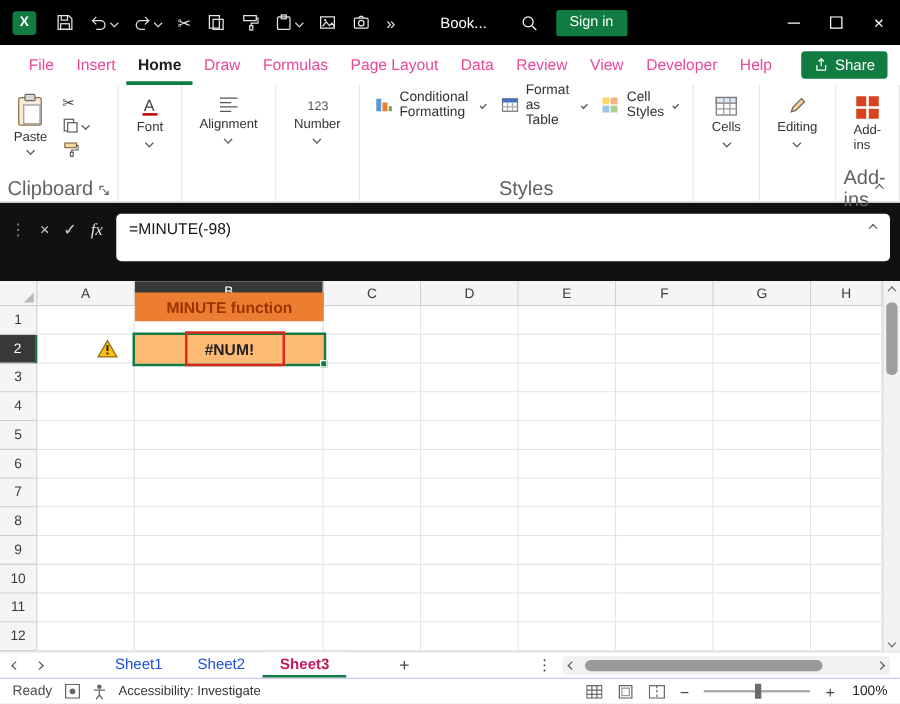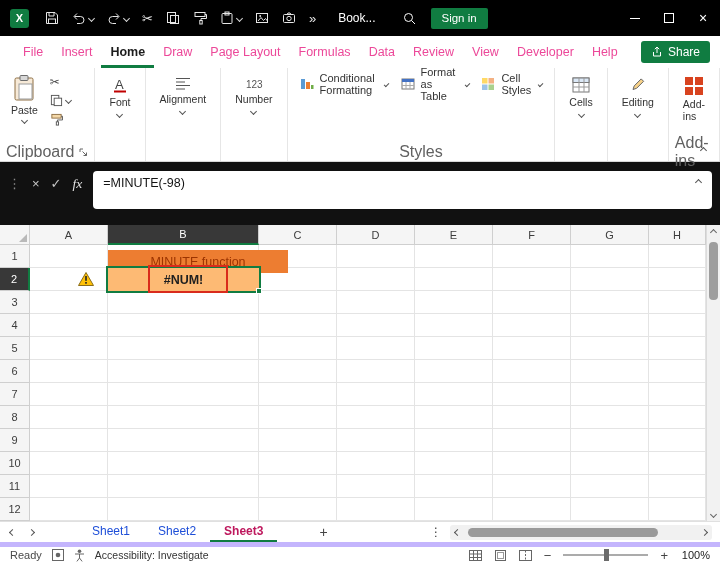--- a/index.html
+++ b/index.html
@@ -14,21 +14,21 @@
   .chev.left{transform:rotate(135deg)}
   .chev.right{transform:rotate(-45deg)}
   .chev.light{border-color:#d6d6d6}
 
   
   .titlebar{height:36px;background:#000;display:flex;align-items:center;padding-left:10px;color:#eee}
   .tb-logo{width:19px;height:19px;background:#107C41;border-radius:3px;display:flex;
            align-items:center;justify-content:center;font-weight:bold;font-size:11px;color:#fff}
   .tb-icons{display:flex;align-items:center;gap:13px;margin-left:16px}
   .tb-btn{display:inline-flex;align-items:center;gap:3px;font-size:13px;color:#e6e6e6;line-height:1}
-  .tb-title{margin-left:22px;font-size:12px;color:#fff}
+  .tb-title{margin-left:36px;font-size:12px;color:#fff}
   .tb-search{margin-left:26px;display:flex;align-items:center}
   .signin{margin-left:14px;height:21px;padding:0 11px;border:none;border-radius:2px;
           background:#107C41;color:#fff;font-size:11.5px;font-family:inherit}
   .winbtns{margin-left:auto;display:flex;height:36px}
   .win-btn{width:34px;height:36px;display:flex;align-items:center;justify-content:center;color:#fff;font-size:14px}
 
   
   .menubar{height:32px;background:#fff;display:flex;align-items:stretch;padding-left:14px;position:relative}
   .mtab{display:flex;align-items:center;padding:2px 9px 0;font-size:12.5px;color:#ec4899;
         border-bottom:3px solid transparent}
@@ -73,21 +73,21 @@
       font-size:11px;color:#3c3c3c;display:flex;align-items:center;justify-content:center}
   .hc.sel{background:#383838;color:#fff}
   .hc.ch.sel{border-bottom:2px solid #107C41}
   .hc.rh.sel{border-right:2px solid #107C41}
   .hc.corner{position:relative}
   .hc.corner::after{content:"";position:absolute;right:2px;bottom:2px;
       border-left:8px solid transparent;border-bottom:8px solid #b9b9b9}
   .cell{background:#fff;border-right:1px solid #e4e4e4;border-bottom:1px solid #e4e4e4}
 
   .ov{position:absolute;display:flex;align-items:center;justify-content:center}
-  .ov-b1{left:108px;top:25px;width:180px;height:23px;font-size:12.5px;font-weight:normal;z-index:1}
+  .ov-b1{left:108px;top:9px;width:151px;height:23px;font-size:12.5px;font-weight:bold;z-index:1}
   .ov-b2{left:108px;top:43px;width:151px;height:23px;font-size:12.5px;font-weight:bold;z-index:1}
   .sel-border{position:absolute;left:106px;top:41px;width:155px;height:27px;border:2px solid #107C41;
               z-index:2;pointer-events:none}
   .fill-handle{position:absolute;left:256px;top:63px;width:6px;height:6px;background:#107C41;
                border:1px solid #fff;z-index:4}
   .annotation{position:absolute;left:148px;top:40px;width:80px;height:28px;border:2px solid #d92b1c;
               z-index:3;pointer-events:none}
   .err-icon{position:absolute;left:77px;top:46px;z-index:2;line-height:0}
 
   .vscroll{position:absolute;right:0;top:0;width:14px;height:100%;background:#f2f2f2;
@@ -105,21 +105,21 @@
   .stab.active{font-weight:bold;color:#be185d;border-bottom-color:#107C41;background:#fff}
   .addsheet{font-size:14px;color:#444;margin-left:28px}
   .sheet-more{color:#444;font-size:12px;margin-left:88px}
   .hscroll{position:absolute;left:450px;right:8px;top:3px;height:15px;background:#f1f1f1;
            border-radius:3px}
   .h-arrow{position:absolute;top:5px}
   .h-arrow.l{left:5px}.h-arrow.r{right:5px}
   .h-thumb{position:absolute;left:18px;top:3px;width:190px;height:9px;background:#9a9a9a;border-radius:5px}
 
   
-  .statusbar{height:21px;background:#fff;border-top:5px solid #c4b5fd;display:flex;align-items:center;
+  .statusbar{height:21px;background:#fff;border-top:1px solid #c4b5fd;display:flex;align-items:center;
              padding:0 10px;gap:10px;font-size:11px;color:#4a4a4a}
   .sb-ic{line-height:0}
   .sb-acc{font-size:10.5px;color:#333}
   .sb-right{margin-left:auto;display:flex;align-items:center;gap:12px}
   .view-ic{line-height:0}
   .zoom-slider{width:85px;height:2px;background:#ababab;position:relative}
   .zthumb{position:absolute;left:41px;top:-5px;width:5px;height:12px;background:#6b6b6b}
   .zoom-pct{color:#222;min-width:30px;text-align:right}
   .zoom-minus,.zoom-plus{font-size:13px;color:#444}
 </style>
@@ -210,22 +210,22 @@
         </span>
       <span class="win-btn">×</span>
     </div>
   </header>
 
   <nav class="menubar">
     <span class="mtab">File</span>
     <span class="mtab">Insert</span>
     <span class="mtab active">Home</span>
     <span class="mtab">Draw</span>
+    <span class="mtab">Formulas</span>
     <span class="mtab">Page Layout</span>
-    <span class="mtab">Formulas</span>
     <span class="mtab">Data</span>
     <span class="mtab">Review</span>
     <span class="mtab">View</span>
     <span class="mtab">Developer</span>
     <span class="mtab">Help</span>
     <button class="share" style="background-color: rgb(16, 124, 65);">
       <span style="line-height:0"><svg width="12" height="12" viewBox="0 0 12 12">
             <path d="M6 7V1.5M3.8 3.2 6 1l2.2 2.2" fill="none" stroke="#fff"></path>
             <path d="M2.5 6v4h7V6" fill="none" stroke="#fff"></path>
           </svg></span>

